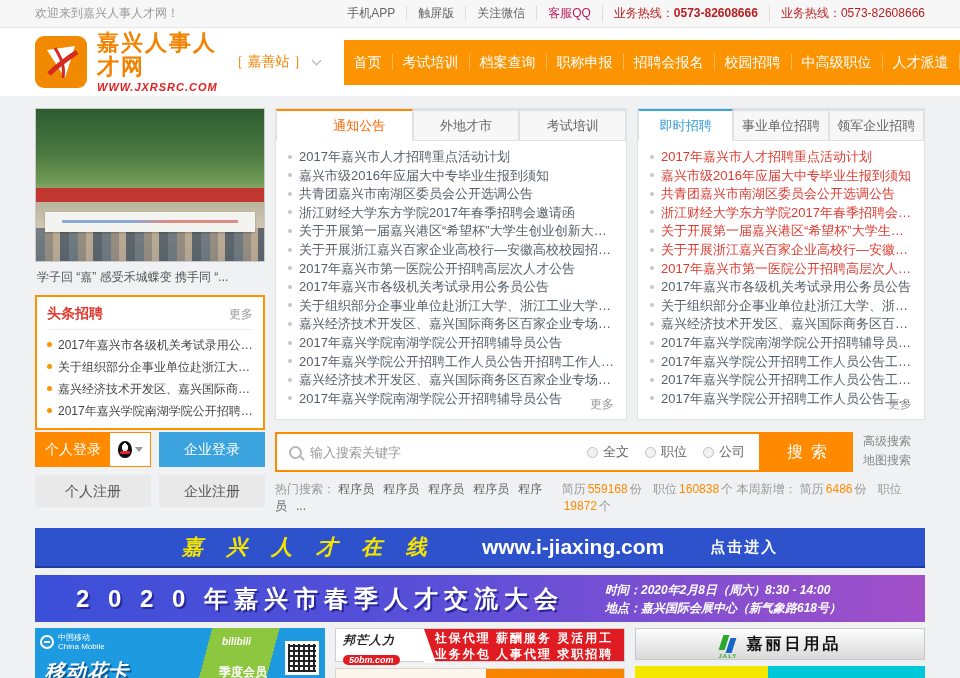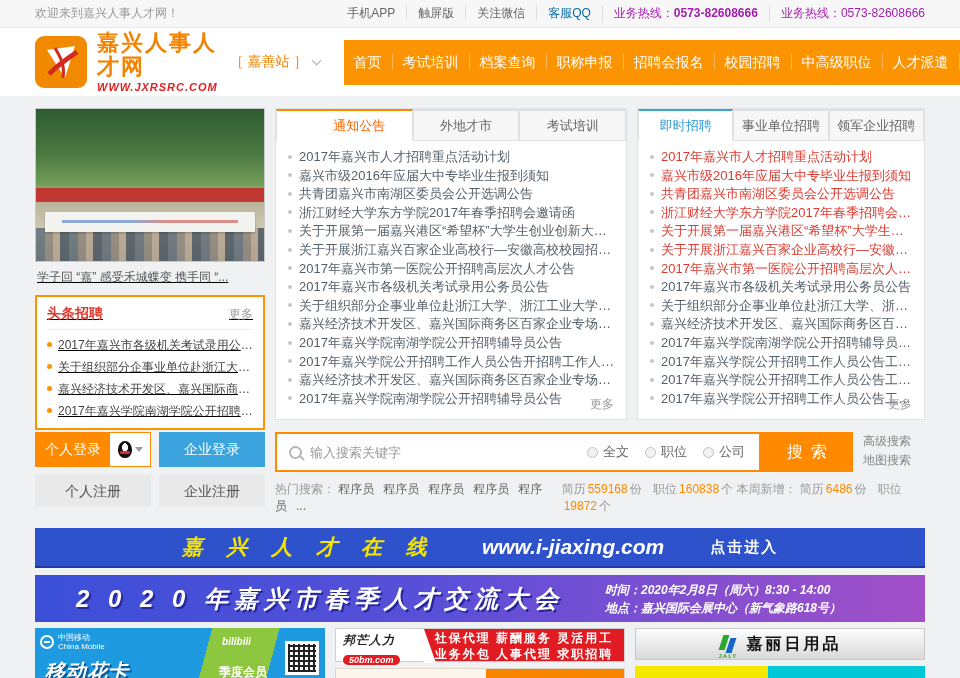--- a/index.html
+++ b/index.html
@@ -6,22 +6,22 @@
   html,body { width:960px; height:678px; overflow:hidden; background:#fff;
     font-family:"Liberation Sans", sans-serif; }
   a { text-decoration:none; cursor:pointer; }
 
   
   .topbar { height:28px; background:#f7f7f7; border-bottom:1px solid #e7e7e7;
     display:flex; align-items:center; justify-content:space-between;
     padding:0 35px; font-size:12px; color:#999; }
   .topbar-right { display:flex; align-items:center; }
   .tlink { color:#666; padding:0 11px; border-right:1px solid #ddd; }
-  .tlink.qq { color:#0369a1; }
-  .hotline { color:#a21caf; padding:0 11px; border-right:1px solid #ddd; }
+  .tlink.qq { color:#be185d; }
+  .hotline { color:#b91c1c; padding:0 11px; border-right:1px solid #ddd; }
   .hotline b { font-weight:bold; }
   .hotline.last { border-right:none; padding-right:0; }
   .hotline.last .num { font-weight:normal; }
 
   
   .header { height:68px; display:flex; align-items:center; padding:0 35px; background:#fff; }
   .logo { width:52px; height:52px; flex:0 0 52px; }
   .brand { margin-left:10px; }
   .site-name { color:#f28200; font-size:22px; font-weight:bold; letter-spacing:2px; line-height:24px; }
   .site-url { color:#e02020; font-size:11px; font-weight:bold; font-style:italic; letter-spacing:1px; margin-top:2px; }
@@ -32,21 +32,21 @@
     align-items:center; justify-content:space-evenly; }
   .nav a { color:#fff; font-size:14px; padding:0 10px; border-right:1px solid rgba(255,255,255,.35);
     line-height:16px; white-space:nowrap; }
   .nav a:last-child { border-right:none; }
 
   
   .main { background:#f0f1f2; padding:12px 35px 0; height:582px; }
   .cols { display:flex; gap:10px; height:312px; }
 
   
-  .col-left { width:230px; flex:0 0 230px;text-decoration:underline; }
+  .col-left { width:230px; flex:0 0 230px; }
   .photo { width:230px; height:154px; border:1px solid #c9c9c9; position:relative; overflow:hidden;
     background:linear-gradient(180deg,#2e5b31 0%,#4c7a41 30%,#6f9a55 48%,#b8b39a 60%,#cfc7b4 78%,#9aa0a2 100%); }
   .photo .band-red { position:absolute; left:0; right:0; top:52%; height:9%; background:#c42b28; opacity:.9; }
   .photo .band-white { position:absolute; left:4%; right:4%; top:68%; height:13%; background:#f3f3ef;
     box-shadow:0 1px 2px rgba(0,0,0,.25); }
   .photo .band-white i { position:absolute; left:8%; right:8%; top:40%; height:3px;
     background:linear-gradient(90deg,#3a6fc0 0 40%,#c43a30 60% 100%); opacity:.55; }
   .photo .crowd { position:absolute; left:0; right:0; bottom:0; height:22%;
     background:repeating-linear-gradient(90deg,#5d6a74 0 9px,#8d8276 9px 17px,#b8a58e 17px 24px,#46525c 24px 33px); opacity:.8; }
   .caption { font-size:12px; color:#555; padding:7px 2px 0; white-space:nowrap; overflow:hidden; }
@@ -115,26 +115,26 @@
   .adv-links { width:62px; margin-left:10px; font-size:12px; color:#888; line-height:19px; text-align:left; }
   .adv-links a { color:#888; display:block; }
   .hot-row { display:flex; justify-content:space-between; margin-top:9px; font-size:12px; color:#999; }
   .hot-terms a { color:#666; margin-right:9px; }
   .stats span { color:#999; } .stats .num { color:#ff8a00; margin:0 2px; }
 
   
   .banner1 { margin-top:13px; height:40px; background:#2d52cc; display:flex; align-items:center;
     justify-content:center; gap:46px; border-bottom:2px solid #1c3aa0; }
   .banner1 .t1 { color:#f5e400; font-size:21px; font-weight:bold; font-style:italic; letter-spacing:9px; }
-  .banner1 .t2 { color:#fff; font-size:21px; font-weight:bold; font-style:italic; }
+  .banner1 .t2 { color:#fff; font-size:21px; font-weight:bold; }
   .banner1 .t3 { color:#fff; font-size:15px; font-weight:bold; letter-spacing:2px; }
   .banner2 { margin-top:7px; height:47px; display:flex; align-items:center;
     background:linear-gradient(90deg,#3b4fd8 0%,#5a4fd8 45%,#7a4fd2 68%,#a24fc8 100%); }
   .banner2 .big { flex:1; text-align:center; color:#fff; font-size:24px; font-weight:bold;
-    letter-spacing:6px; text-shadow:2px 2px 0 #27279a; white-space:nowrap;font-style:italic; }
+    letter-spacing:6px; text-shadow:2px 2px 0 #27279a; white-space:nowrap; }
   .banner2 .meta { width:320px; color:#fff; font-size:12px; font-weight:bold; font-style:italic;
     line-height:18px; padding-right:12px; white-space:nowrap; }
 
   
   .ads { margin-top:6px; height:59px; display:flex; gap:10px; overflow:hidden; }
   .adcol { display:flex; flex-direction:column; gap:6px; overflow:hidden; }
   .adcol.c1 { width:290px; flex:0 0 290px; }
   .adcol.c2 { width:290px; flex:0 0 290px; }
   .adcol.c3 { width:290px; flex:0 0 290px; }
   .ad-mobile { height:100%; position:relative; overflow:hidden; color:#fff;

